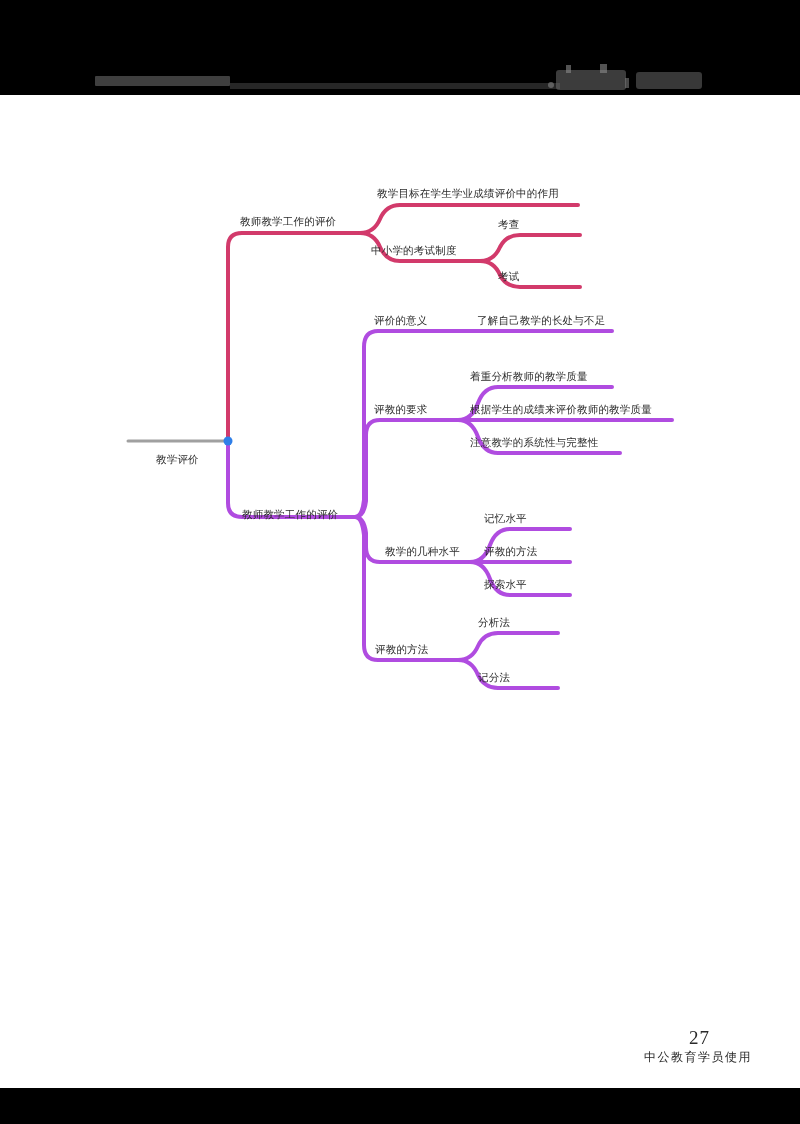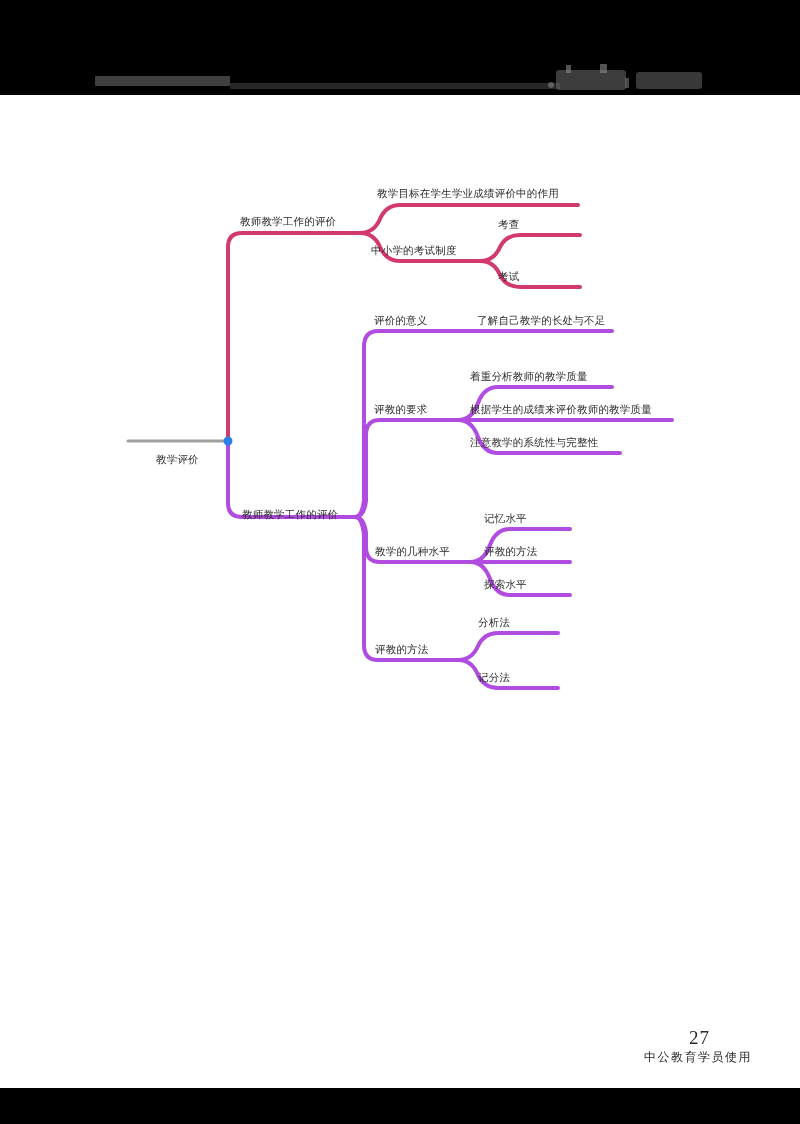--- a/index.html
+++ b/index.html
@@ -185,21 +185,21 @@
     <div class="node-label" style="left:477px; top:232px;">了解自己教学的长处与不足</div>
 
     <div class="node-label" style="left:374px; top:321px;">评教的要求</div>
 
     <div class="node-label" style="left:470px; top:288px;">着重分析教师的教学质量</div>
 
     <div class="node-label" style="left:470px; top:321px;">根据学生的成绩来评价教师的教学质量</div>
 
     <div class="node-label" style="left:470px; top:354px;">注意教学的系统性与完整性</div>
 
-    <div class="node-label" style="left:375px; top:463px;">教学的几种水平</div>
+    <div class="node-label" style="left:385px; top:463px;">教学的几种水平</div>
 
     <div class="node-label" style="left:484px; top:430px;">记忆水平</div>
 
     <div class="node-label" style="left:484px; top:463px;">评教的方法</div>
 
     <div class="node-label" style="left:484px; top:496px;">探索水平</div>
 
     <div class="node-label" style="left:375px; top:561px;">评教的方法</div>
 
     <div class="node-label" style="left:478px; top:534px;">分析法</div>

